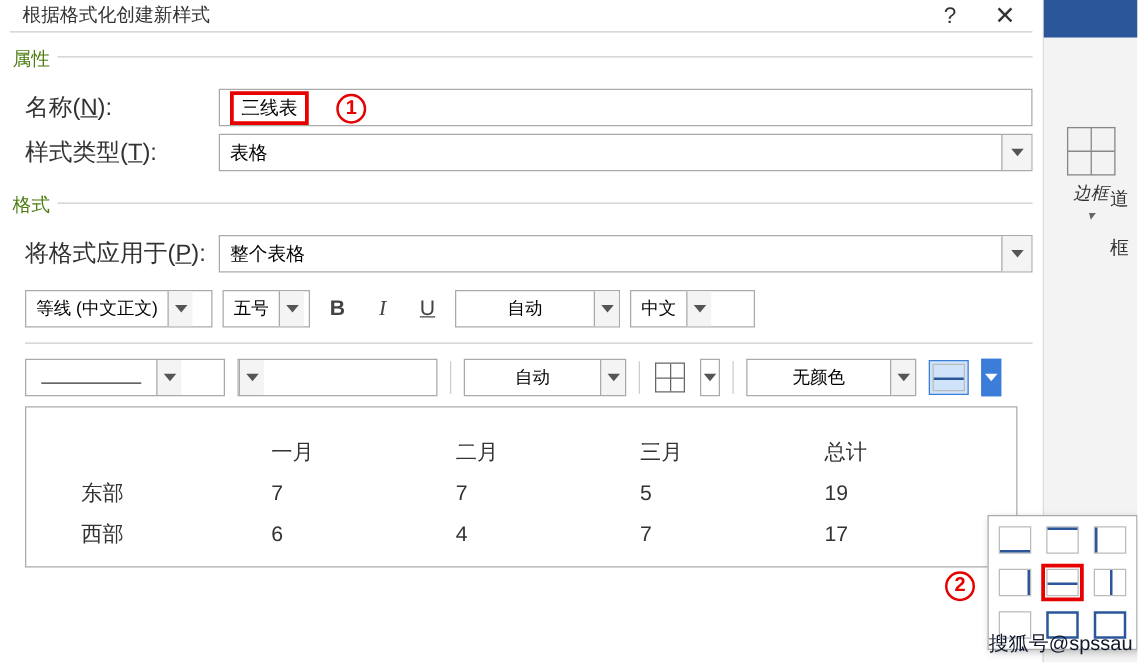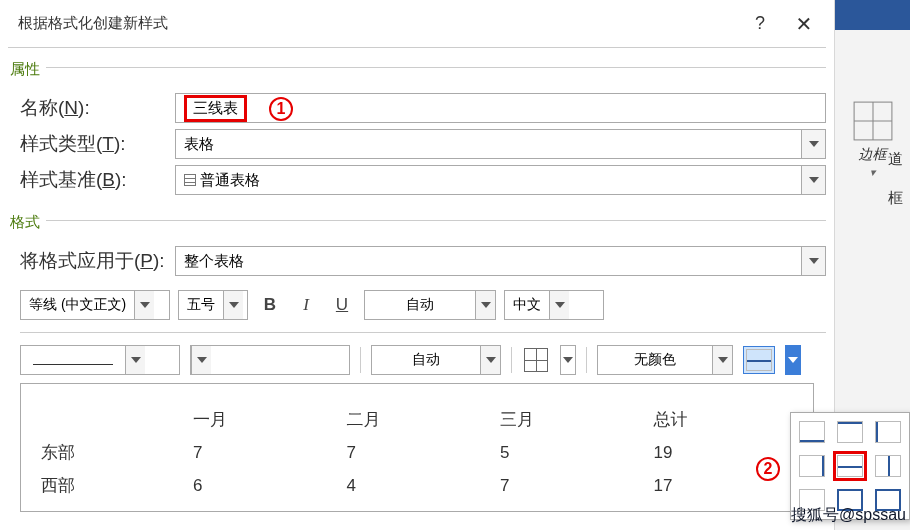--- a/index.html
+++ b/index.html
@@ -1,18 +1,18 @@
 <!DOCTYPE html>
 <html><head>
 <meta charset="utf-8">
 <style>
 * { box-sizing: border-box; margin: 0; padding: 0; font-family: "Microsoft YaHei", sans-serif; }
 body { background: #fff; width: 910px; height: 530px; overflow: hidden; position: relative; }
 
-.titlebar { height: 48px; display: flex; align-items: center; padding: 0 0 0 10px; border-bottom: 1px solid #ccc; font-size: 15px; background: #fff; }
+.titlebar { height: 26px; display: flex; align-items: center; padding: 0 0 0 10px; border-bottom: 1px solid #ccc; font-size: 15px; background: #fff; }
 .titlebar .title { flex: 1; color: #333; }
 .titlebar .help { width: 44px; text-align: center; font-size: 18px; color: #333; cursor: pointer; }
 .titlebar .close { width: 44px; text-align: center; font-size: 20px; color: #333; cursor: pointer; }
 
 .dialog { width: 834px; background: #fff; position: relative; padding: 0 8px; }
 
 .section-label { font-size: 15px; color: #4d7c0f; margin: 12px 0 8px 2px; }
 .section-wrap { display: flex; align-items: center; }
 .section-wrap .line { flex: 1; height: 1px; background: #ccc; margin-left: 6px; }
 
@@ -43,21 +43,21 @@
 .line-thin { display: inline-block; width: 80px; height: 1px; background: #333; margin: 0 4px; }
 
 .border-grid { width: 24px; height: 24px; position: relative; display: inline-block; }
 .border-grid::before, .border-grid::after { content: ""; position: absolute; background: #666; }
 .border-grid.all { border: 1px solid #666; }
 .border-grid.all::before { left: 50%; top: 0; width: 1px; height: 100%; }
 .border-grid.all::after { top: 50%; left: 0; height: 1px; width: 100%; }
 
 .sel-border { border: 1px solid #3b7dd8; background: #cfe4fb; padding: 2px; }
 
-.preview-box { border: 1px solid #aaa; margin: 4px 12px 0 12px; padding: 18px 16px 8px 8px; }
+.preview-box { border: 1px solid #aaa; margin: 4px 12px 0 12px; padding: 18px 16px 8px 32px; }
 .ptable { width: 100%; font-size: 17px; color: #333; }
 .ptable th, .ptable td { text-align: left; padding: 4px 10px; font-weight: normal; }
 .ptable th:first-child, .ptable td:first-child { width: 150px; }
 
 
 .right-panel { position: absolute; top: 0; right: 0; width: 76px; height: 530px; background: #f3f3f3; border-left: 1px solid #d8d8d8; font-style: italic; }
 .right-top { height: 30px; background: #2b579a; }
 .rp-icon { width: 42px; height: 42px; margin: 70px auto 4px; }
 .rp-icon svg { width: 100%; height: 100%; }
 .rp-label { font-size: 14px; text-align: center; color: #333; }
@@ -130,30 +130,20 @@
   <div class="row">
     <div class="label">样式类型(<span class="ul">T</span>):</div>
     <div class="row-select">
       <span>表格</span>
       <div class="dd-btn">
           <div class="chev"></div>
         </div>
     </div>
   </div>
 
-  <div class="row">
-    <div class="label">样式基准(<span class="ul">B</span>):</div>
-    <div class="row-select">
-      <span class="small-table-icon"></span>
-      <span>普通表格</span>
-      <div class="dd-btn">
-          <div class="chev"></div>
-        </div>
-    </div>
-  </div>
 
   <div class="section-wrap">
     <div class="section-label">格式</div>
     <div class="line"></div>
   </div>
 
   <div class="row">
     <div class="label" style="width:155px">将格式应用于(<span class="ul">P</span>):</div>
     <div class="row-select">
       <span>整个表格</span>

